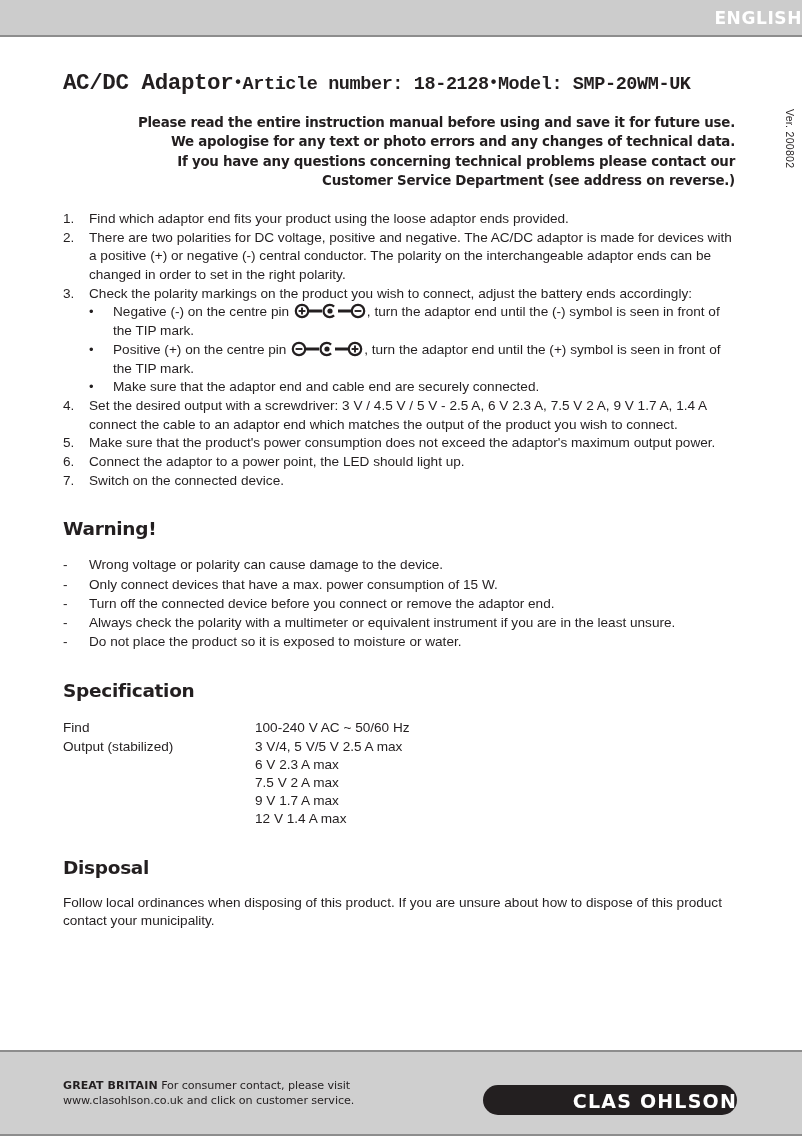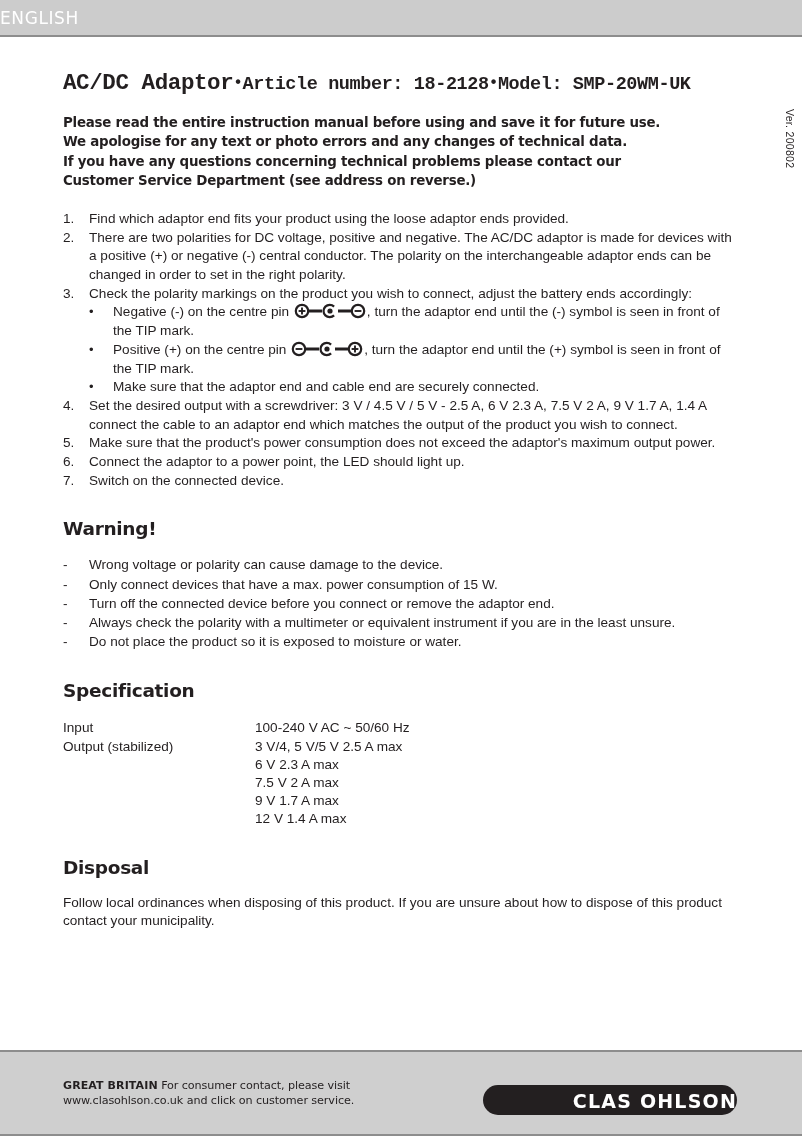--- a/index.html
+++ b/index.html
@@ -24,24 +24,24 @@
     width: 802px;
     height: 37px;
     background: #cccccc;
     border-bottom: 2px solid #8d8d8d;
     box-sizing: border-box;
   }
   .lang-band .lang-label {
     position: absolute;
     left: 0; right: 0;
     top: 8px;
-    text-align: left;
+    text-align: right;
     color: #ffffff;
     font-family: "DejaVu Sans", sans-serif;
-    font-weight: normal;
+    font-weight: bold;
     font-size: 17px;
     letter-spacing: 0.6px;
   }
 
   
   .page {
     position: absolute;
     left: 0; top: 39px;
     width: 802px;
     height: 1011px;
@@ -89,21 +89,21 @@
 
   
   .intro {
     margin-top: 16px;
     font-family: "DejaVu Sans", sans-serif;
     font-weight: bold;
     font-size: 13.4px;
     line-height: 19.5px;
     letter-spacing: -0.25px;
   }
-  .intro div { white-space: nowrap; }
+  .intro div { white-space: nowrap; text-align: right; }
 
   
   .steps {
     margin-top: 19px;
     font-size: 13.6px;
     line-height: 18.7px;
   }
   .step {
     display: flex;
     align-items: flex-start;
@@ -365,21 +365,21 @@
       <div class="dash-item">
         <span class="dash-mark">-</span>
         <span class="dash-body">Do not place the product so it is exposed to moisture or water.</span>
       </div>
     </div>
 
     <h2 class="sec-head spec-head">Specification</h2>
     <table class="spec-table">
       <tbody>
         <tr>
-          <td class="spec-label">Input</td>
+          <td class="spec-label">Find</td>
           <td class="spec-value">100-240 V AC ~ 50/60 Hz</td>
         </tr>
         <tr>
           <td class="spec-label">Output (stabilized)</td>
           <td class="spec-value">3 V/4, 5 V/5 V 2.5 A max</td>
         </tr>
         <tr>
           <td class="spec-label"></td>
           <td class="spec-value">6 V 2.3 A max</td>
         </tr>

